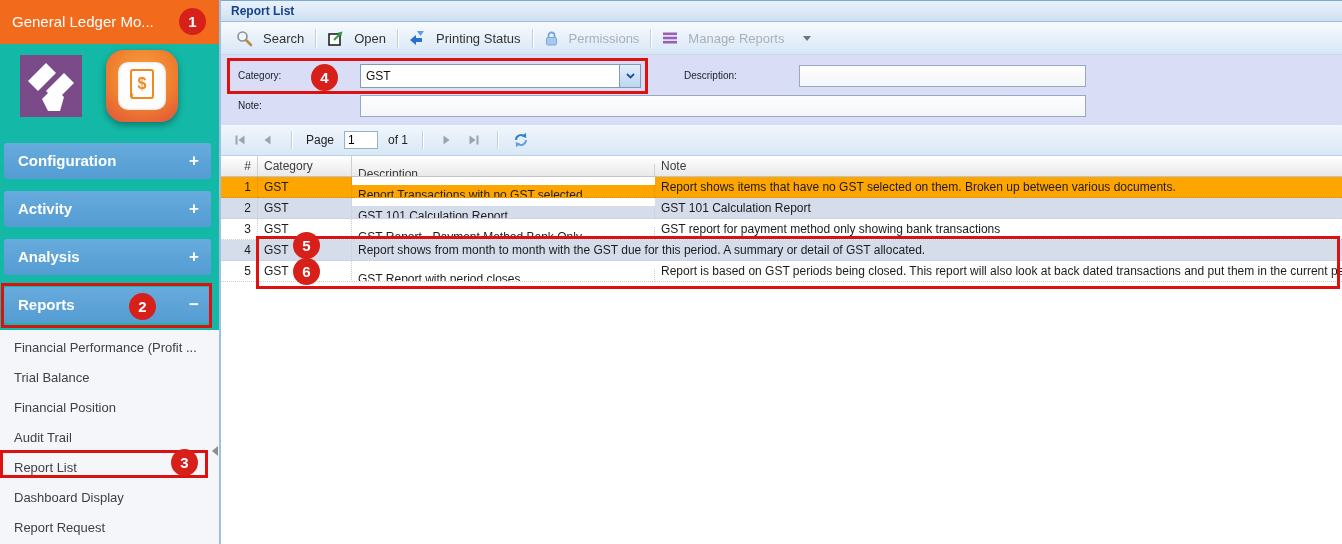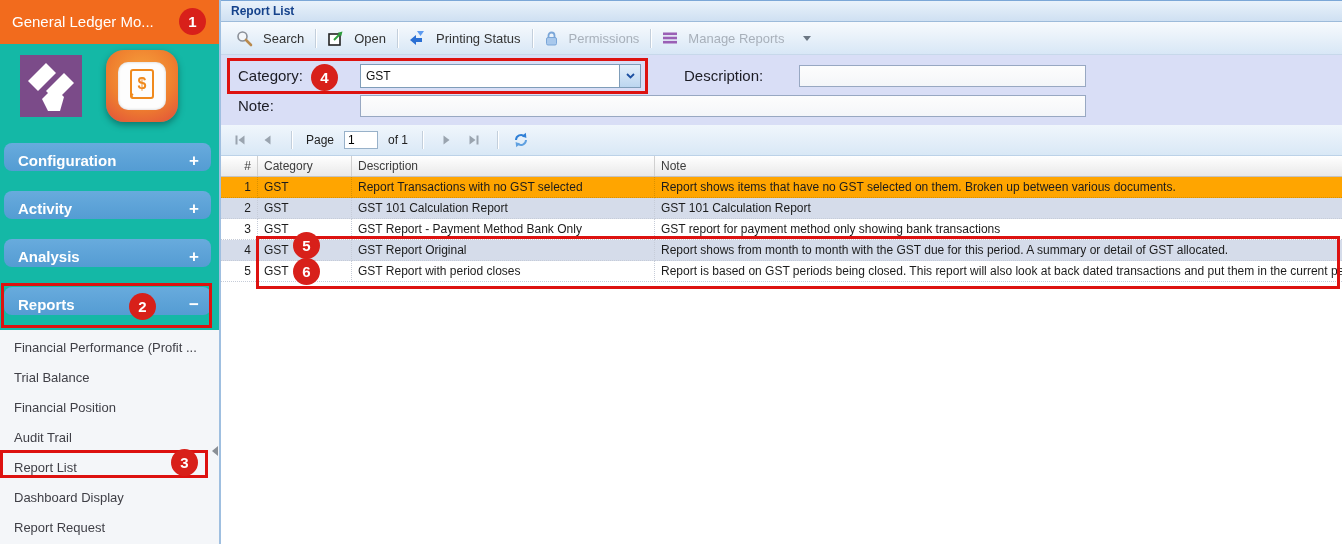--- a/index.html
+++ b/index.html
@@ -11,21 +11,21 @@
   #sb-header{position:absolute;left:0;top:0;width:219px;height:44px;background:#f26b1d;
              color:#fff;font-size:15px;line-height:44px;padding-left:12px;box-sizing:border-box;
              white-space:nowrap;overflow:hidden;}
   #sb-logos{position:absolute;left:0;top:44px;width:219px;height:96px;}
   .logo-purple{position:absolute;left:20px;top:11px;width:62px;height:62px;background:#7b4b89;}
   .logo-orange{position:absolute;left:106px;top:6px;width:72px;height:72px;border-radius:18px;
                background:radial-gradient(circle at 50% 35%, #f7a43e, #ef7f2e 55%, #e0503c);
                box-shadow:0 3px 7px rgba(0,0,0,.35);}
   .logo-orange .inner{position:absolute;left:12px;top:12px;width:48px;height:48px;background:#fdfdfd;
                border-radius:10px;box-shadow:inset 0 0 3px rgba(0,0,0,.2);}
-  .sb-section{position:absolute;left:4px;width:207px;height:28px;border-radius:8px;
+  .sb-section{position:absolute;left:4px;width:207px;height:36px;border-radius:3px;
               background:linear-gradient(#68abdd,#549cd3);color:#fff;font-weight:bold;
               font-size:15px;line-height:36px;padding-left:14px;box-sizing:border-box;cursor:pointer;}
   .sb-toggle{position:absolute;right:12px;top:0;font-weight:bold;font-size:17px;line-height:36px;}
   #sb-lower{position:absolute;left:0;top:330px;width:252px;height:214px;background:#f4f6f9;}
   .sb-item{position:absolute;left:0;width:210px;height:30px;line-height:30px;padding-left:14px;
            box-sizing:border-box;font-size:13px;color:#3f3f46;white-space:nowrap;overflow:hidden;cursor:pointer;}
   #splitter{position:absolute;left:219px;top:0;width:2px;height:544px;background:#9fbfe0;}
   #splitter-arrow{position:absolute;left:212px;top:446px;width:0;height:0;
            border-top:5px solid transparent;border-bottom:5px solid transparent;
            border-right:6px solid #8a8f96;}
@@ -40,21 +40,21 @@
            background:linear-gradient(#f7fafd,#d8e7f6);border-bottom:1px solid #c7d8ea;
            box-sizing:border-box;display:flex;align-items:center;padding-left:8px;}
   .tb-btn{display:flex;align-items:center;gap:10px;font-size:13px;color:#333;padding:0 7px;cursor:pointer;}
   .tb-btn.disabled{color:#a8b0ba;cursor:default;}
   .tb-sep{width:1px;height:19px;background:#c3cfdc;margin:0 4px;box-shadow:1px 0 0 #fff;}
   .tb-caret{width:0;height:0;border-left:4px solid transparent;border-right:4px solid transparent;
            border-top:5px solid #6b7683;margin-left:9px;}
 
   
   #filter-panel{position:absolute;left:0;top:55px;width:1121px;height:70px;background:#d9def6;}
-  .f-label{position:absolute;font-size:15px;color:#1c1c24;height:24px;line-height:24px;}
+  .f-label{position:absolute;font-size:10px;color:#1c1c24;height:24px;line-height:24px;}
   .f-input{position:absolute;height:22px;border:1px solid #98a8c2;background:linear-gradient(#fdfdfd,#f4f6f9);
            font-size:12px;padding:0 4px;box-sizing:border-box;font-family:"Liberation Sans",sans-serif;}
   #category-dd{position:absolute;left:139px;top:9px;width:281px;height:24px;border:1px solid #7f9db9;
            background:#fff;box-sizing:border-box;cursor:pointer;}
   #category-dd .val{position:absolute;left:5px;top:0;font-size:12px;line-height:22px;color:#111;}
   #category-dd .dd-btn{position:absolute;right:0;top:0;width:20px;height:22px;
            background:linear-gradient(#e3eefa,#bcd6ef);border-left:1px solid #7f9db9;
            display:flex;align-items:center;justify-content:center;}
 
   
@@ -71,21 +71,21 @@
   #grid-header{position:absolute;left:0;top:156px;width:1121px;height:21px;display:flex;
          background:linear-gradient(#ffffff,#e9e9e9);border-bottom:1px solid #c3c3c3;box-sizing:border-box;}
   .h-cell{font-size:12px;color:#3c3c3c;line-height:20px;padding:0 6px;box-sizing:border-box;
          border-right:1px solid #d0d0d0;white-space:nowrap;overflow:hidden;}
   .t-row{position:absolute;left:0;width:1121px;height:21px;display:flex;}
   .t-cell{font-size:12px;color:#1c1c1c;line-height:20px;padding:0 6px;box-sizing:border-box;
          border-right:1px dotted #c6ccd8;border-bottom:1px dotted #c6ccd8;
          white-space:nowrap;overflow:hidden;}
   .col-num{width:37px;text-align:right;}
   .col-cat{width:94px;}
-  .col-desc{width:303px;}
+  .col-desc{width:303px;margin-top:8px;}
   .col-note{flex:1;border-right:none !important;}
   .row-plain .t-cell{background:#fff;}
   .row-alt .t-cell{background:#d5dcea;}
   .row-sel .t-cell{background:#ffa500;border-bottom:1px dotted #d99000;border-right:1px dotted #d99000;}
 
   
   .ann-rect{position:absolute;border:3px solid #dd1210;box-sizing:border-box;z-index:55;pointer-events:none;}
   .badge{position:absolute;width:27px;height:27px;border-radius:50%;background:#d8201a;
          color:#fff;font-weight:bold;font-size:15px;display:flex;align-items:center;
          justify-content:center;z-index:60;}
@@ -282,21 +282,20 @@
   </div>
   <div class="t-row row-plain" style="top:219px;">
     <div class="t-cell col-num">3</div>
     <div class="t-cell col-cat">GST</div>
     <div class="t-cell col-desc">GST Report - Payment Method Bank Only</div>
     <div class="t-cell col-note">GST report for payment method only showing bank transactions</div>
   </div>
   <div class="t-row row-alt" style="top:240px;">
     <div class="t-cell col-num">4</div>
     <div class="t-cell col-cat">GST</div>
-    <div class="t-cell col-desc">GST Report Original</div>
     <div class="t-cell col-note">Report shows from month to month with the GST due for this period. A summary or detail of GST allocated.</div>
   </div>
   <div class="t-row row-plain" style="top:261px;">
     <div class="t-cell col-num">5</div>
     <div class="t-cell col-cat">GST</div>
     <div class="t-cell col-desc">GST Report with period closes</div>
     <div class="t-cell col-note">Report is based on GST periods being closed. This report will also look at back dated transactions and put them in the current period. Rep</div>
   </div>
 
   <div class="ann-rect" style="left:35px;top:236px;width:1084px;height:53px;"></div>

